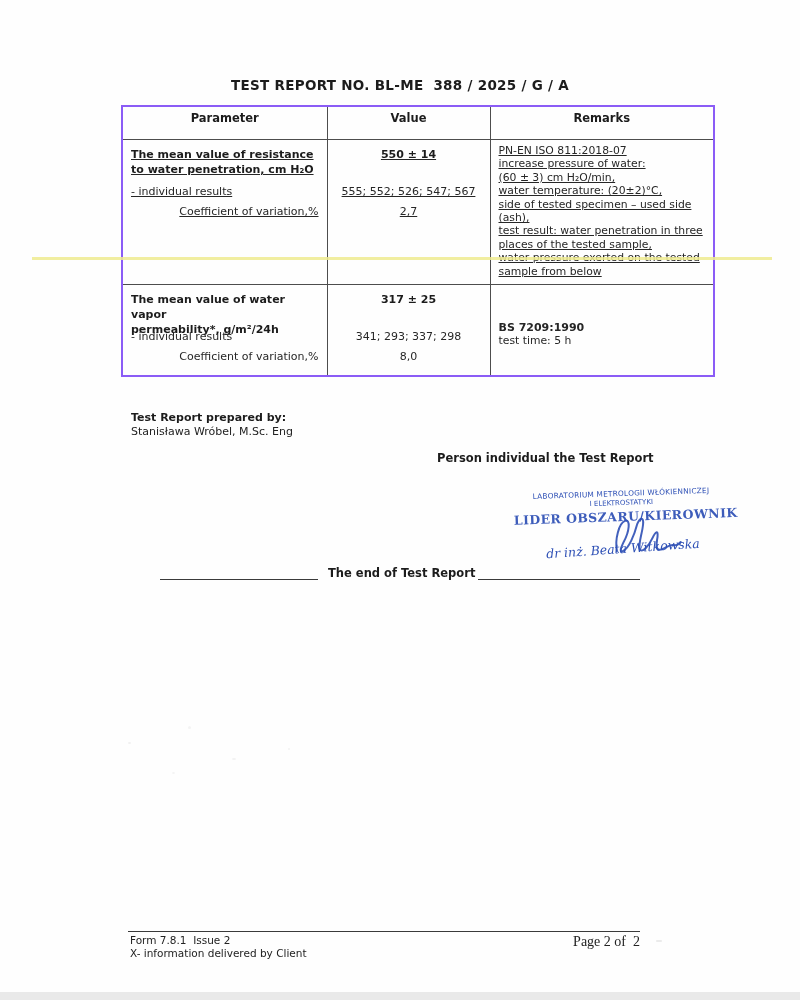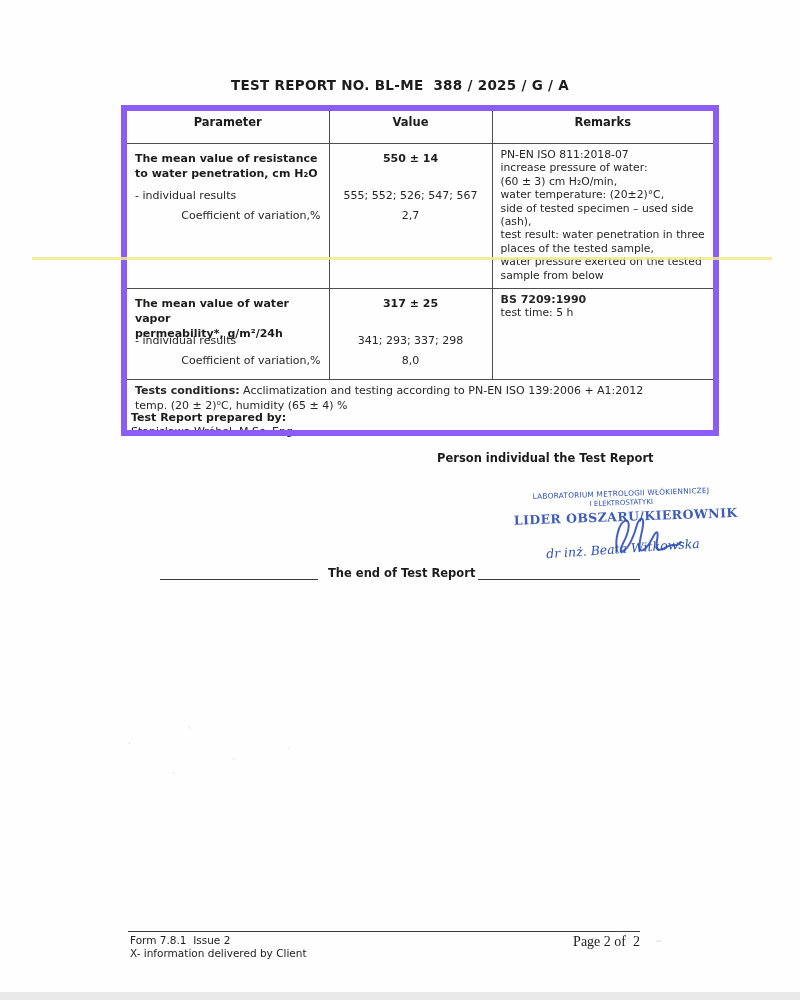--- a/index.html
+++ b/index.html
@@ -1,45 +1,45 @@
 <!DOCTYPE html>
 <html><head>
 <meta charset="utf-8">
 <style>
   html,body{margin:0;padding:0;background:#e9e9e9;}
   .page{
     position:relative;width:800px;height:992px;background:#fefefe;
     font-family:"DejaVu Sans",sans-serif;color:#222;overflow:hidden;
     margin:0 auto;
   }
-  .bold{font-weight:bold;}
+  .bold{font-weight:bold;margin-top:32px;}
   
   .title{
     position:absolute;top:77px;left:70px;width:660px;text-align:center;
     font-size:13.5px;font-weight:bold;letter-spacing:.3px;color:#1c1c1c;
     white-space:pre;
   }
   
   .yellow-line{
     position:absolute;top:257px;left:32px;width:740px;height:2.5px;
     background:#eeeb8f;opacity:.85;z-index:6;pointer-events:none;
   }
   
   table.report{
     position:absolute;top:105px;left:121px;width:592px;
     border-collapse:collapse;table-layout:fixed;z-index:2;
     font-size:11px;color:#262626;
   }
   table.report th,table.report td{
     border:1px solid #4d4d4d;vertical-align:top;padding:4px 8px;
   }
-  table.report{border:6px solid #8b5cf6;}
+  table.report{border:2px solid #8b5cf6;}
   col.c1{width:205px;}col.c2{width:163px;}col.c3{width:224px;}
   th.hdr{height:24px;font-size:11.5px;font-weight:bold;text-align:center;vertical-align:middle;color:#1c1c1c;}
-  td.row-main{height:136px;}
+  td.row-main{height:136px;text-decoration:underline;}
   td.row-sec{height:82px;}
   .p-title{height:40px;line-height:15px;font-weight:bold;color:#1c1c1c;padding-top:3px;box-sizing:border-box;}
   .p-l2{line-height:15px;}
   .p-l3{margin-top:5px;line-height:15px;text-align:right;}
   .v-cell{text-align:center;}
   .v-mean{height:40px;line-height:15px;font-weight:bold;color:#1c1c1c;padding-top:3px;box-sizing:border-box;}
   .v-l2{line-height:15px;}
   .v-l3{margin-top:5px;line-height:15px;}
   .rem{font-size:10.8px;line-height:13.4px;}
   .rem div{white-space:nowrap;}
@@ -143,26 +143,20 @@
         <td class="row-sec v-cell">
           <div class="v-mean">317 ± 25</div>
           <div class="v-l2">341; 293; 337; 298</div>
           <div class="v-l3">8,0</div>
         </td>
         <td class="row-sec rem">
           <div class="bold" style="font-size:11px;">BS 7209:1990</div>
           <div>test time: 5 h</div>
         </td>
       </tr>
-      <tr>
-        <td class="cond" colspan="3">
-          <div><span class="bold">Tests conditions:</span><span> Acclimatization and testing according to PN-EN ISO 139:2006 + A1:2012</span></div>
-          <div>temp. (20 ± 2)⁰C, humidity (65 ± 4) %</div>
-        </td>
-      </tr>
     </tbody>
   </table>
 
   <div class="prepared">
     <div class="lbl">Test Report prepared by:</div>
     <div>Stanisława Wróbel, M.Sc. Eng</div>
   </div>
 
   <div class="authorizing">Person individual the Test Report</div>
 

